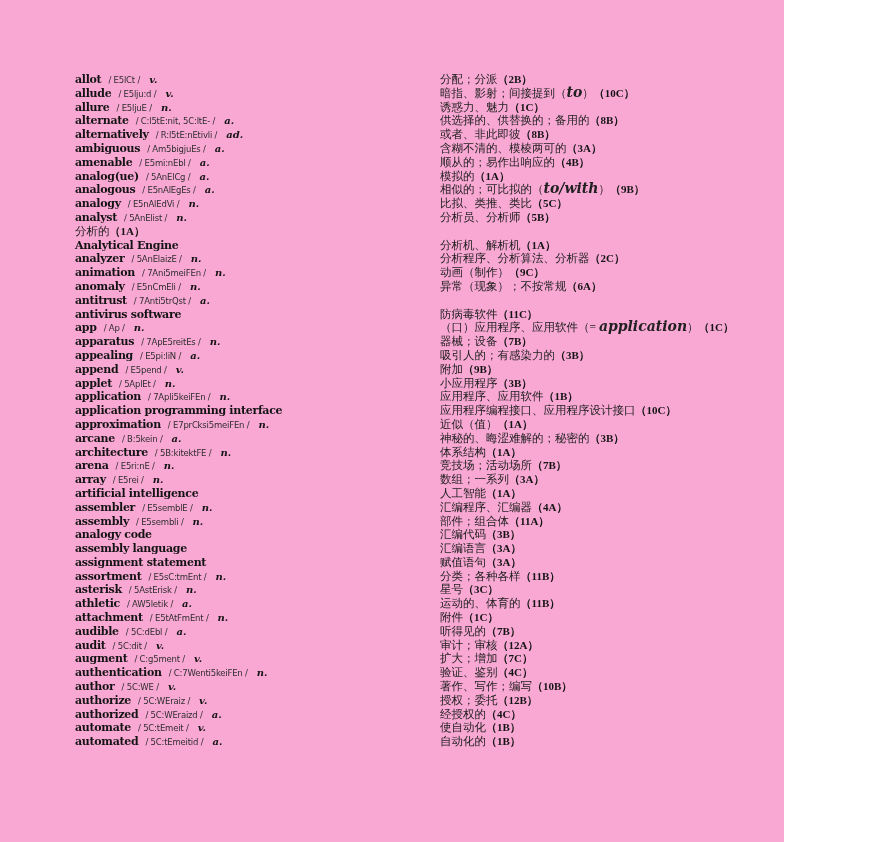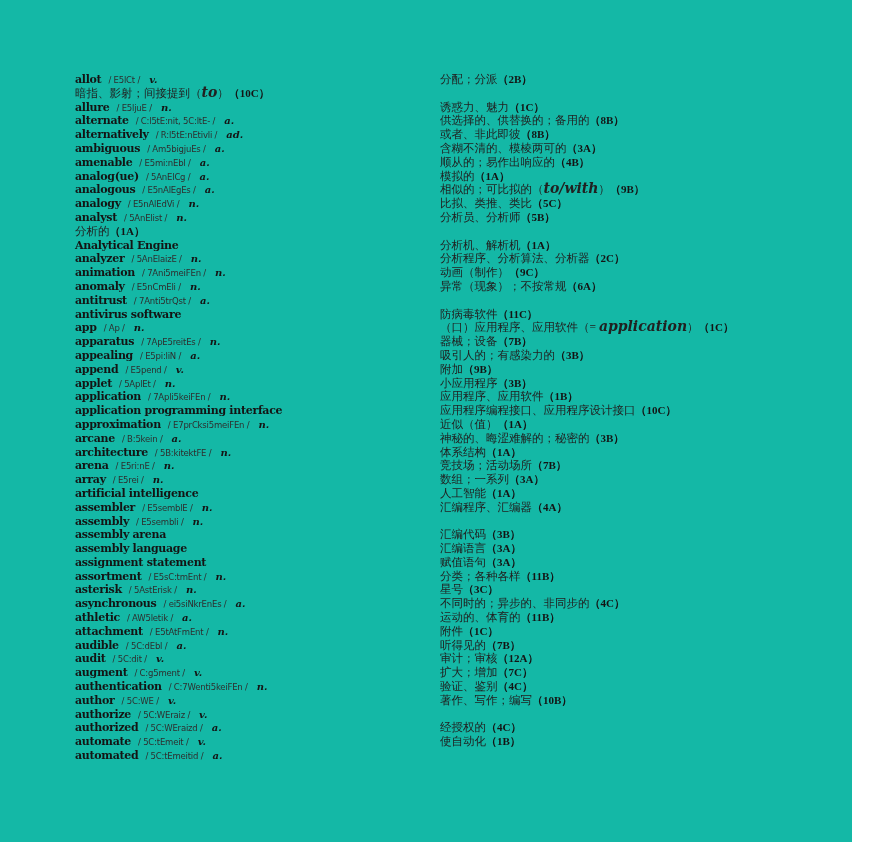--- a/index.html
+++ b/index.html
@@ -1,20 +1,20 @@
 <!DOCTYPE html>
 <html><head>
 <meta charset="utf-8">
 <style>
   html, body { margin: 0; padding: 0; background: #ffffff; }
   .page {
     position: relative;
-    width: 852px;
+    width: 784px;
     height: 842px;
-    background: #14b8a6;
+    background: #f9a8d4;
     overflow: hidden;
     font-family: "Liberation Serif", serif;
   }
   .entries {
     position: absolute;
     left: 75px;
     top: 71px;
     width: 770px;
   }
   .row {
@@ -78,20 +78,23 @@
   <div class="row">
     <div class="left">
       <span class="word">allot</span><span class="phon">/ E5lCt /</span><span class="pos">v.</span>
     </div>
     <div class="right">
       <span class="def">分配；分派</span><span class="grade">（2B）</span>
     </div>
   </div>
 
   <div class="row">
+    <div class="left">
+      <span class="word">allude</span><span class="phon">/ E5lju:d /</span><span class="pos">v.</span>
+    </div>
     <div class="right">
       <span class="def"><span>暗指、影射；间接提到（</span><span class="em">to</span><span>）</span></span><span class="grade">（10C）</span>
     </div>
   </div>
 
   <div class="row">
     <div class="left">
       <span class="word">allure</span><span class="phon">/ E5ljuE /</span><span class="pos">n.</span>
     </div>
     <div class="right">
@@ -351,25 +354,28 @@
     </div>
     <div class="right">
       <span class="def">汇编程序、汇编器</span><span class="grade">（4A）</span>
     </div>
   </div>
 
   <div class="row">
     <div class="left">
       <span class="word">assembly</span><span class="phon">/ E5sembli /</span><span class="pos">n.</span>
     </div>
-  </div>
-
-  <div class="row">
-    <div class="left">
-      <span class="word">assembly arena</span><span class="phon"></span><span class="pos"></span>
+    <div class="right">
+      <span class="def">部件；组合体</span><span class="grade">（11A）</span>
+    </div>
+  </div>
+
+  <div class="row">
+    <div class="left">
+      <span class="word">analogy code</span><span class="phon"></span><span class="pos"></span>
     </div>
     <div class="right">
       <span class="def">汇编代码</span><span class="grade">（3B）</span>
     </div>
   </div>
 
   <div class="row">
     <div class="left">
       <span class="word">assembly language</span><span class="phon"></span><span class="pos"></span>
     </div>
@@ -398,28 +404,20 @@
 
   <div class="row">
     <div class="left">
       <span class="word">asterisk</span><span class="phon">/ 5AstErisk /</span><span class="pos">n.</span>
     </div>
     <div class="right">
       <span class="def">星号</span><span class="grade">（3C）</span>
     </div>
   </div>
 
-  <div class="row">
-    <div class="left">
-      <span class="word">asynchronous</span><span class="phon">/ ei5siNkrEnEs /</span><span class="pos">a.</span>
-    </div>
-    <div class="right">
-      <span class="def">不同时的；异步的、非同步的</span><span class="grade">（4C）</span>
-    </div>
-  </div>
 
   <div class="row">
     <div class="left">
       <span class="word">athletic</span><span class="phon">/ AW5letik /</span><span class="pos">a.</span>
     </div>
     <div class="right">
       <span class="def">运动的、体育的</span><span class="grade">（11B）</span>
     </div>
   </div>
 
@@ -474,20 +472,23 @@
     </div>
     <div class="right">
       <span class="def">著作、写作；编写</span><span class="grade">（10B）</span>
     </div>
   </div>
 
   <div class="row">
     <div class="left">
       <span class="word">authorize</span><span class="phon">/ 5C:WEraiz /</span><span class="pos">v.</span>
     </div>
+    <div class="right">
+      <span class="def">授权；委托</span><span class="grade">（12B）</span>
+    </div>
   </div>
 
   <div class="row">
     <div class="left">
       <span class="word">authorized</span><span class="phon">/ 5C:WEraizd /</span><span class="pos">a.</span>
     </div>
     <div class="right">
       <span class="def">经授权的</span><span class="grade">（4C）</span>
     </div>
   </div>
@@ -497,16 +498,19 @@
       <span class="word">automate</span><span class="phon">/ 5C:tEmeit /</span><span class="pos">v.</span>
     </div>
     <div class="right">
       <span class="def">使自动化</span><span class="grade">（1B）</span>
     </div>
   </div>
 
   <div class="row">
     <div class="left">
       <span class="word">automated</span><span class="phon">/ 5C:tEmeitid /</span><span class="pos">a.</span>
+    </div>
+    <div class="right">
+      <span class="def">自动化的</span><span class="grade">（1B）</span>
     </div>
   </div>
 </div>
 </div>
 
 </body></html>

